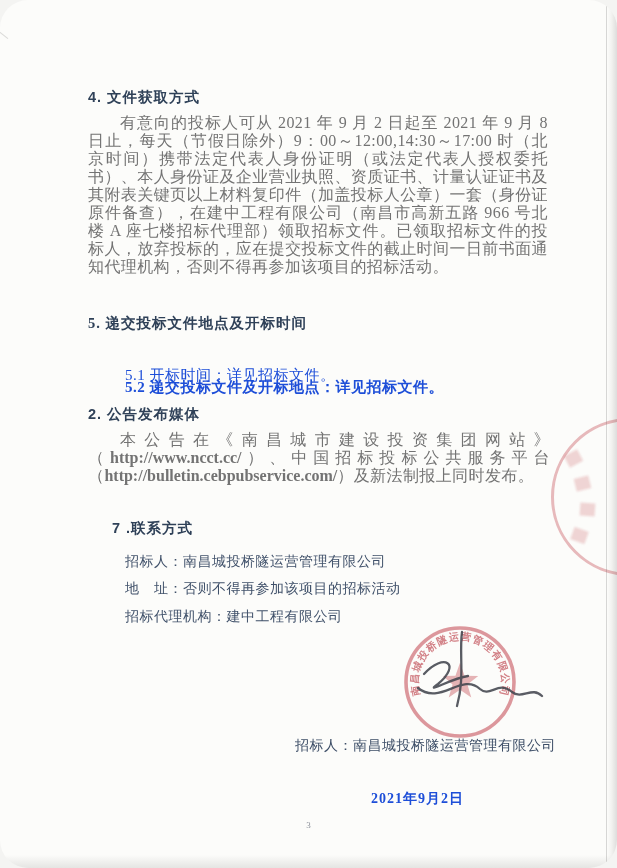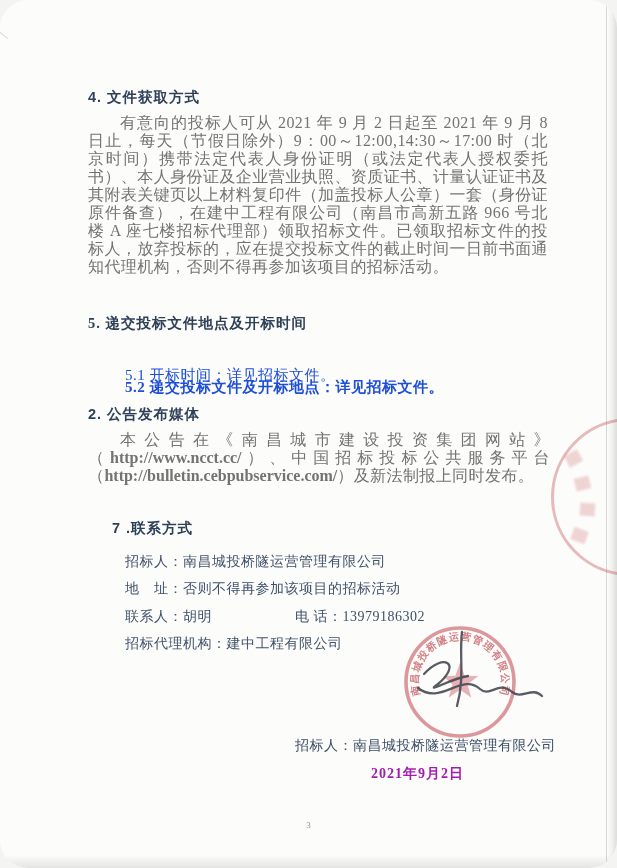--- a/index.html
+++ b/index.html
@@ -61,22 +61,22 @@
   .contact-block { left: 125px; top: 553px; width: 430px; }
   .contact-row { height: 27.3px; display: flex; align-items: flex-start; }
   .contact-row span { font-size: 14px; color: #40516a; letter-spacing: 0.5px; white-space: pre; }
   .contact-left-fixed { display: inline-block; width: 170px; }
 
   .footer-bidder {
     left: 295px; top: 737px;
     font-size: 14px; color: #3c4d66; letter-spacing: 0.5px;
   }
   .footer-date {
-    left: 371px; top: 765px;
-    font-size: 14px; font-weight: bold; color: #a21caf; letter-spacing: 1px;
+    left: 371px; top: 790px;
+    font-size: 14px; font-weight: bold; color: #1d4ed8; letter-spacing: 1px;
   }
   .page-number {
     left: 0; top: 820px; width: 617px;
     text-align: center; font-size: 9px; color: #8a8f98;
   }
 
   
   .seal { left: 400px; top: 622px; width: 120px; height: 120px; }
   .seal svg { width: 100%; height: 100%; }
 
@@ -117,24 +117,20 @@
   <h2 class="abs sec-heading" style="left:88px; top:519px;margin-left:24px;">7 .联系方式</h2>
 
   <div class="abs contact-block">
     <div class="contact-row">
       <span>招标人：南昌城投桥隧运营管理有限公司</span>
     </div>
     <div class="contact-row">
       <span>地　址：否则不得再参加该项目的招标活动</span>
     </div>
     <div class="contact-row">
-      <span class="contact-left-fixed">联系人：胡明</span>
-      <span>电 话：13979186302</span>
-    </div>
-    <div class="contact-row">
       <span>招标代理机构：建中工程有限公司</span>
     </div>
   </div>
 
   <div class="abs footer-bidder">招标人：南昌城投桥隧运营管理有限公司</div>
   <div class="abs footer-date">2021年9月2日</div>
 
   <div>
     <div class="abs edge-seal-circle"></div>
     <div class="edge-seal-mark" style="left:566px; top:452px; transform:rotate(-28deg);"></div>

